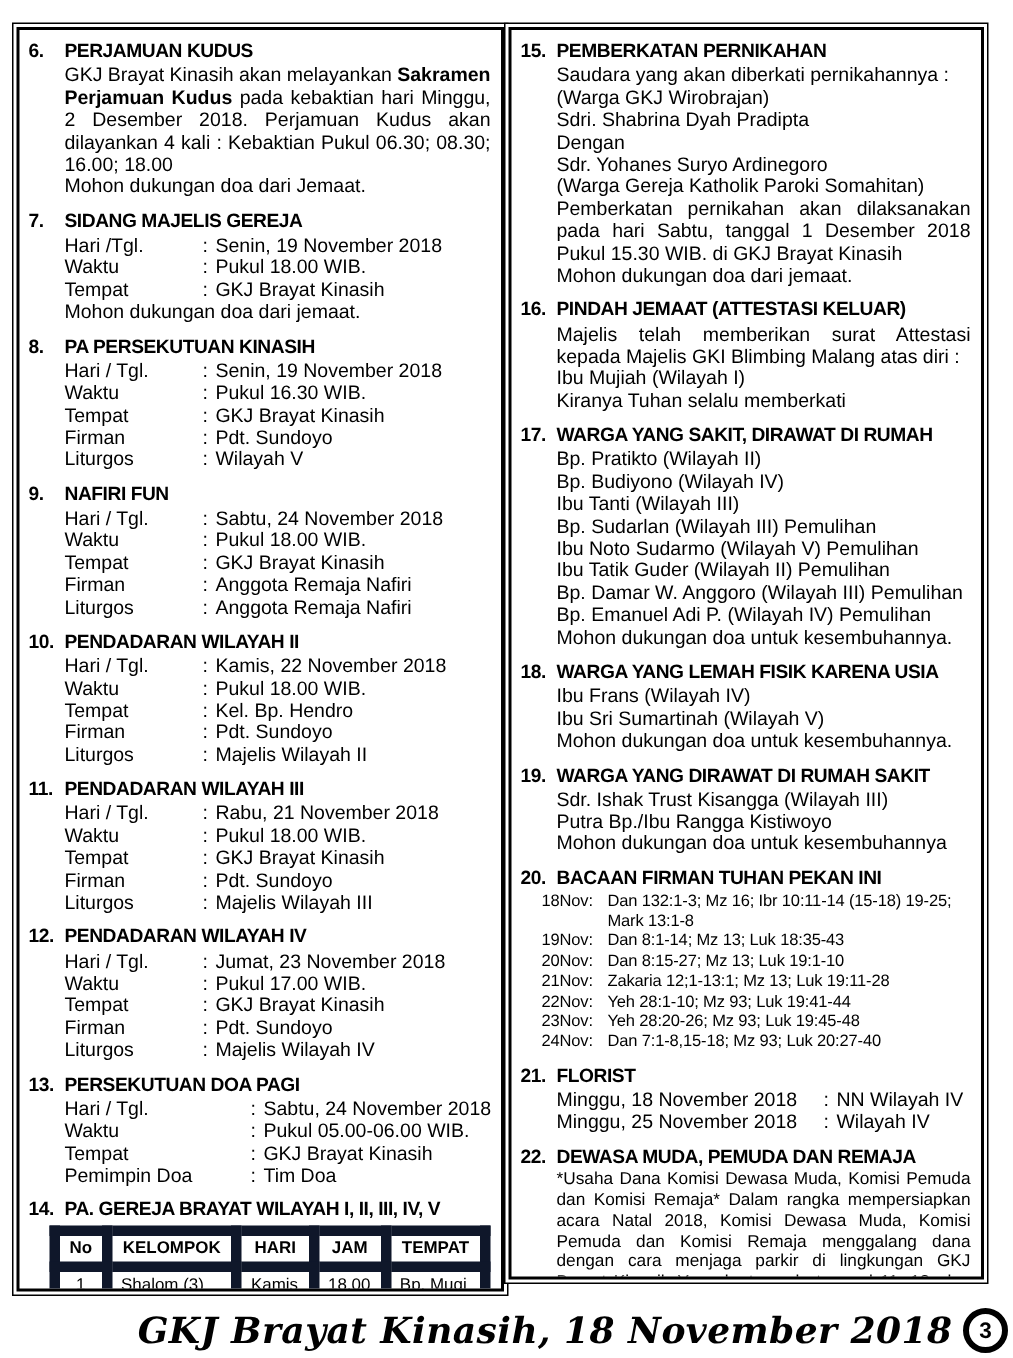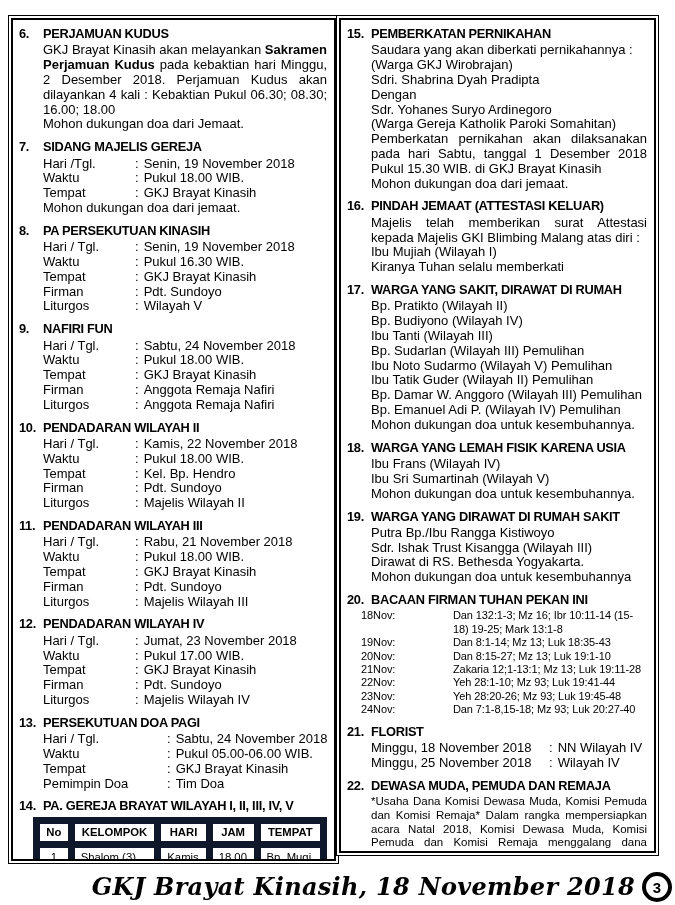--- a/index.html
+++ b/index.html
@@ -24,21 +24,21 @@
   .para { margin:0; }
   .para.justify { text-align:justify; }
   .line { }
   .small { font-size:11.5px; line-height:1.2; }
   .kv-row { display:flex; }
   .kv-label { flex-shrink:0; }
   .kv-colon { flex-shrink:0; padding-right:5px; }
   .kv-value { white-space:nowrap; }
   .rd-row { display:flex; font-size:11px; line-height:1.22; letter-spacing:-0.1px; }
   .rd-label { flex:0 0 44px; }
-  .rd-value { flex:1;margin-left:48px; }
+  .rd-value { flex:1; }
   .pa-table { border-collapse:collapse; margin:3px 0 0 14px; font-size:11.3px; }
   .pa-table th, .pa-table td { border:7px solid #0f172a; padding:1px 6px; text-align:left; vertical-align:top; }
   .pa-table th { text-align:center; font-weight:bold; padding:2px 6px; }
   .pa-table td.center { text-align:center; }
   .pa-table tbody td { border-top:none; border-bottom:none; }
   .pa-table tbody tr:first-child td { border-top:1px solid #000; padding-top:3px; }
   .pa-table tbody tr:last-child td { border-bottom:1px solid #000; padding-bottom:3px; }
   .footer { position:absolute; right:3px; bottom:3px; display:flex; align-items:flex-start; gap:7px; }
   .footer-text {
     font-family:"DejaVu Serif", serif; font-style:italic; font-weight:bold;
@@ -394,23 +394,22 @@
               <div class="line">Ibu Sri Sumartinah (Wilayah V)</div>
               <div class="line">Mohon dukungan doa untuk kesembuhannya.</div>
             </div>
           </section>
           <section class="sec">
             <div class="sec-head">
               <span class="sec-num">19.</span>
               <span class="sec-title">WARGA YANG DIRAWAT DI RUMAH SAKIT</span>
             </div>
             <div class="sec-body">
+              <div class="line">Sdr. Ishak Trust Kisangga (Wilayah III)</div>
               <div class="line">Putra Bp./Ibu Rangga Kistiwoyo</div>
-              <div class="line">Sdr. Ishak Trust Kisangga (Wilayah III)</div>
-              <div class="line">Dirawat di RS. Bethesda Yogyakarta.</div>
               <div class="line">Mohon dukungan doa untuk kesembuhannya</div>
             </div>
           </section>
           <section class="sec">
             <div class="sec-head">
               <span class="sec-num">20.</span>
               <span class="sec-title">BACAAN FIRMAN TUHAN PEKAN INI</span>
             </div>
             <div class="sec-body" style="padding-left: 14px;">
               <div class="readings">

